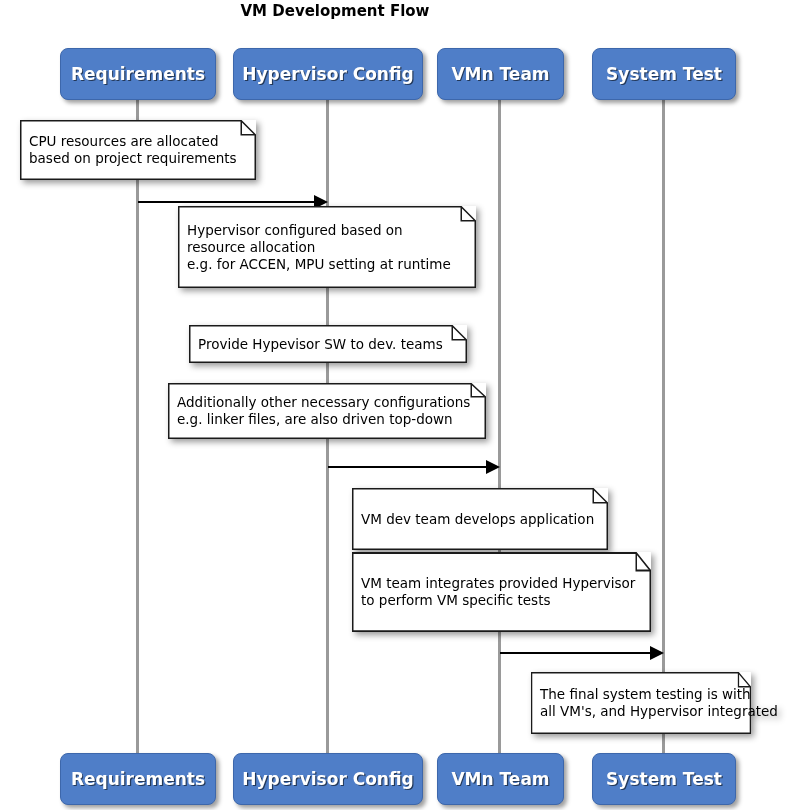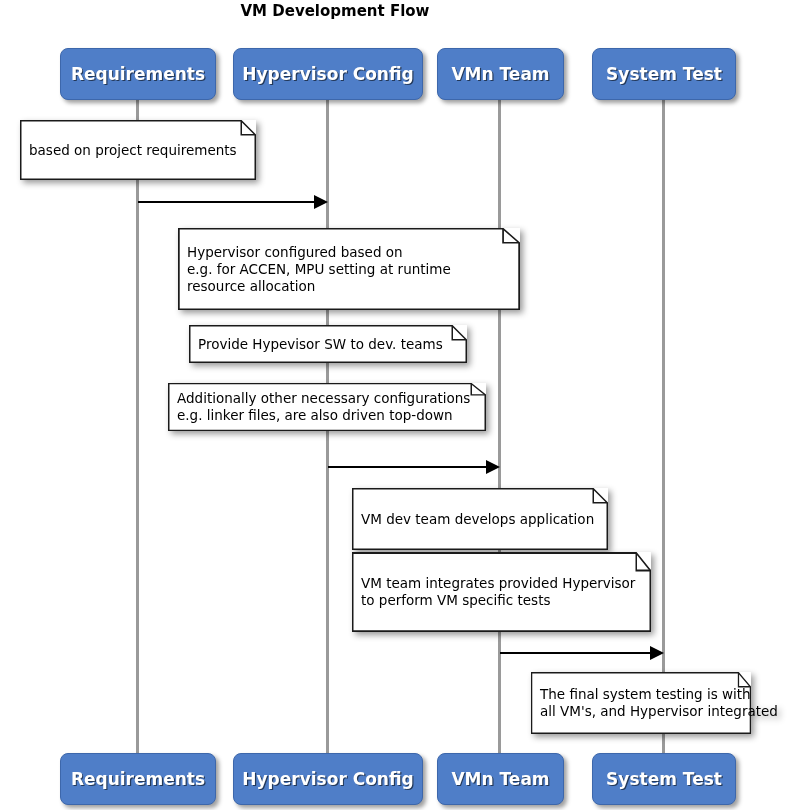--- a/index.html
+++ b/index.html
@@ -160,37 +160,37 @@
         <div class="msg-line" style="width: 152px; background: rgb(0, 0, 0);"></div>
         <div class="msg-head" style="left: 150px; border-left-color: rgb(0, 0, 0);"></div>
       </div>
     </div>
   <div id="notes-layer">
       <div class="note" style="left: 20px; top: 120px; width: 236px; height: 60px;">
         <svg class="note-shape" viewBox="0 0 236 60" preserveAspectRatio="none">
           <path d="M0.75,0.75 L221.25,0.75 L235.25,14.75 L235.25,59.25 L0.75,59.25 Z" fill="#ffffff" stroke="#1a1a1a" stroke-width="1.5"></path>
           <path d="M221.25,0.75 L221.25,14.75 L235.25,14.75" fill="none" stroke="#1a1a1a" stroke-width="1.5"></path>
         </svg>
-        <div class="note-text"><div>based on project requirements</div></div>
-      </div>
-      <div class="note" style="left: 178px; top: 228px; width: 342px; height: 82px;">
+        <div class="note-text"><div>CPU resources are allocated</div><div>based on project requirements</div></div>
+      </div>
+      <div class="note" style="left: 178px; top: 206px; width: 298px; height: 82px;">
         <svg class="note-shape" viewBox="0 0 298 82" preserveAspectRatio="none">
           <path d="M0.75,0.75 L283.25,0.75 L297.25,14.75 L297.25,81.25 L0.75,81.25 Z" fill="#ffffff" stroke="#1a1a1a" stroke-width="1.5"></path>
           <path d="M283.25,0.75 L283.25,14.75 L297.25,14.75" fill="none" stroke="#1a1a1a" stroke-width="1.5"></path>
         </svg>
-        <div class="note-text"><div>Hypervisor configured based on</div><div>e.g. for ACCEN, MPU setting at runtime</div><div>resource allocation</div></div>
+        <div class="note-text"><div>Hypervisor configured based on</div><div>resource allocation</div><div>e.g. for ACCEN, MPU setting at runtime</div></div>
       </div>
       <div class="note" style="left: 189px; top: 325px; width: 278px; height: 38px;">
         <svg class="note-shape" viewBox="0 0 278 38" preserveAspectRatio="none">
           <path d="M0.75,0.75 L263.25,0.75 L277.25,14.75 L277.25,37.25 L0.75,37.25 Z" fill="#ffffff" stroke="#1a1a1a" stroke-width="1.5"></path>
           <path d="M263.25,0.75 L263.25,14.75 L277.25,14.75" fill="none" stroke="#1a1a1a" stroke-width="1.5"></path>
         </svg>
         <div class="note-text"><div>Provide Hypevisor SW to dev. teams</div></div>
       </div>
-      <div class="note" style="left: 168px; top: 383px; width: 318px; height: 48px;">
+      <div class="note" style="left: 168px; top: 383px; width: 318px; height: 56px;">
         <svg class="note-shape" viewBox="0 0 318 60" preserveAspectRatio="none">
           <path d="M0.75,0.75 L303.25,0.75 L317.25,14.75 L317.25,59.25 L0.75,59.25 Z" fill="#ffffff" stroke="#1a1a1a" stroke-width="1.5"></path>
           <path d="M303.25,0.75 L303.25,14.75 L317.25,14.75" fill="none" stroke="#1a1a1a" stroke-width="1.5"></path>
         </svg>
         <div class="note-text"><div>Additionally other necessary configurations</div><div>e.g. linker files, are also driven top-down</div></div>
       </div>
       <div class="note" style="left: 352px; top: 488px; width: 256px; height: 62px;">
         <svg class="note-shape" viewBox="0 0 256 62" preserveAspectRatio="none">
           <path d="M0.75,0.75 L241.25,0.75 L255.25,14.75 L255.25,61.25 L0.75,61.25 Z" fill="#ffffff" stroke="#1a1a1a" stroke-width="1.5"></path>
           <path d="M241.25,0.75 L241.25,14.75 L255.25,14.75" fill="none" stroke="#1a1a1a" stroke-width="1.5"></path>

